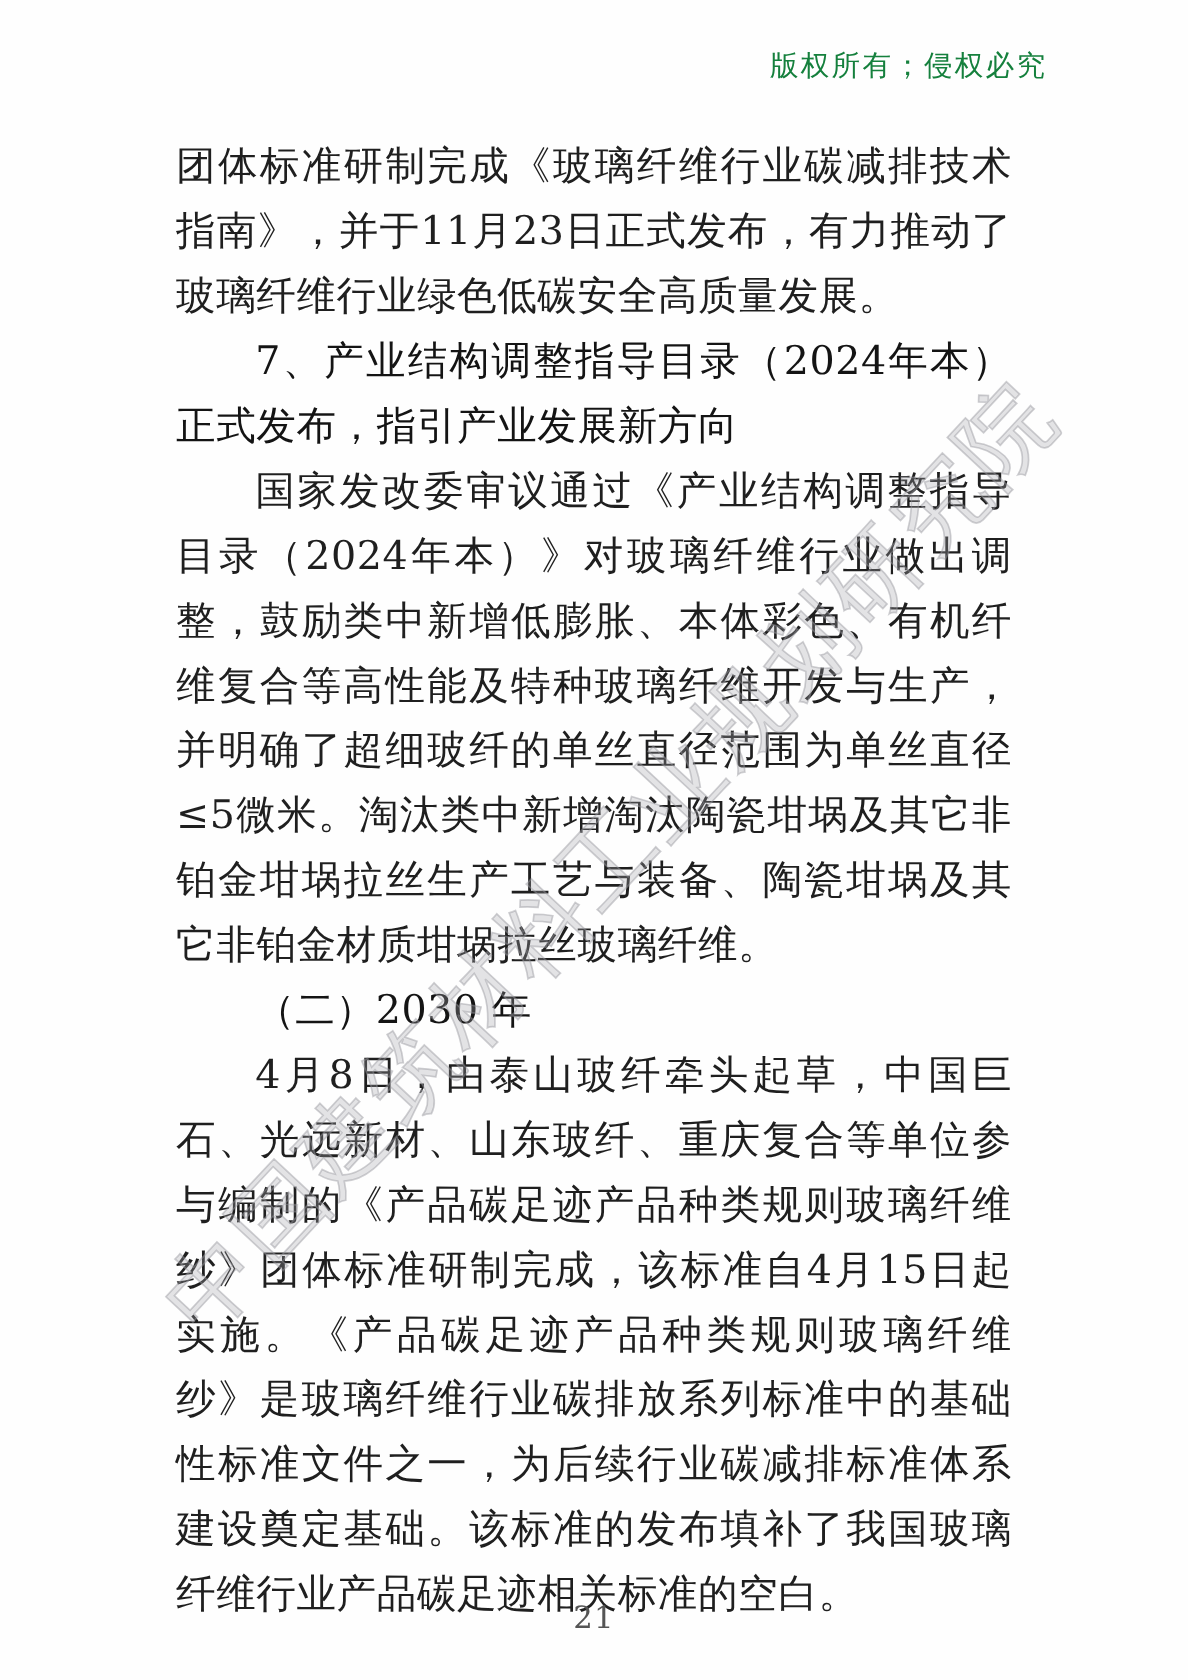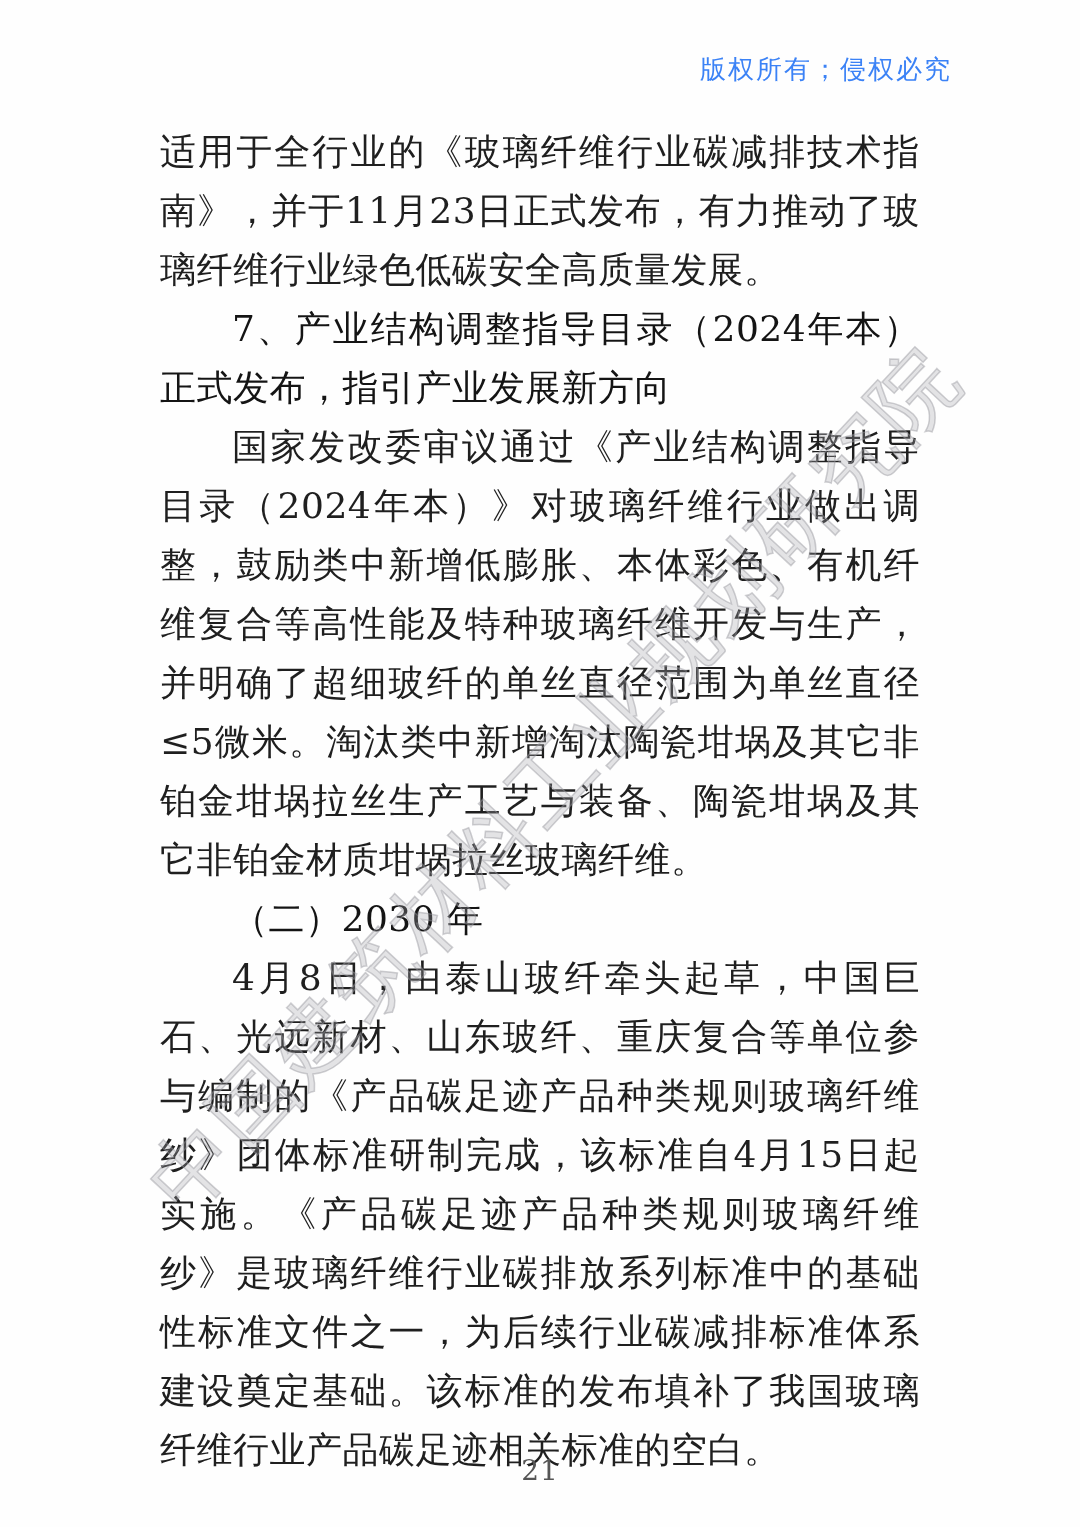--- a/index.html
+++ b/index.html
@@ -10,25 +10,25 @@
   .page {
     position: relative;
     width: 1080px;
     height: 1527px;
     background: #fefefe;
     overflow: hidden;
     font-family: "DejaVu Serif", "Liberation Serif", serif;
   }
   .copyright {
     position: absolute;
-    top: 52px;
+    top: 42px;
     right: 128px;
     font-size: 26px;
     letter-spacing: 2px;
-    color: #3b82f6;
+    color: #15803d;
   }
   .content {
     position: absolute;
     left: 160px;
     top: 122px;
     width: 760px;
   }
   .para {
     margin: 0;
     font-size: 36px;
@@ -75,21 +75,21 @@
 </head>
 <body>
 
 <div class="page">
 
   <div class="copyright">版权所有；侵权必究</div>
 
   <div class="watermark">中国建筑材料工业规划研究院</div>
 
   <main class="content">
-    <p class="para no-indent">适用于全行业的《玻璃纤维行业碳减排技术指南》，并于11月23日正式发布，有力推动了玻璃纤维行业绿色低碳安全高质量发展。</p>
+    <p class="para no-indent">团体标准研制完成《玻璃纤维行业碳减排技术指南》，并于11月23日正式发布，有力推动了玻璃纤维行业绿色低碳安全高质量发展。</p>
     <p class="para heading">7、产业结构调整指导目录（2024年本）正式发布，指引产业发展新方向</p>
     <p class="para">国家发改委审议通过《产业结构调整指导目录（2024年本）》对玻璃纤维行业做出调整，鼓励类中新增低膨胀、本体彩色、有机纤维复合等高性能及特种玻璃纤维开发与生产，并明确了超细玻纤的单丝直径范围为单丝直径≤5微米。淘汰类中新增淘汰陶瓷坩埚及其它非铂金坩埚拉丝生产工艺与装备、陶瓷坩埚及其它非铂金材质坩埚拉丝玻璃纤维。</p>
     <p class="para heading">（二）2030 年</p>
     <p class="para">4月8日，由泰山玻纤牵头起草，中国巨石、光远新材、山东玻纤、重庆复合等单位参与编制的《产品碳足迹产品种类规则玻璃纤维纱》团体标准研制完成，该标准自4月15日起实施。《产品碳足迹产品种类规则玻璃纤维纱》是玻璃纤维行业碳排放系列标准中的基础性标准文件之一，为后续行业碳减排标准体系建设奠定基础。该标准的发布填补了我国玻璃纤维行业产品碳足迹相关标准的空白。</p>
 
   </main>
 
   <div class="page-number">21</div>
 
 </div>

